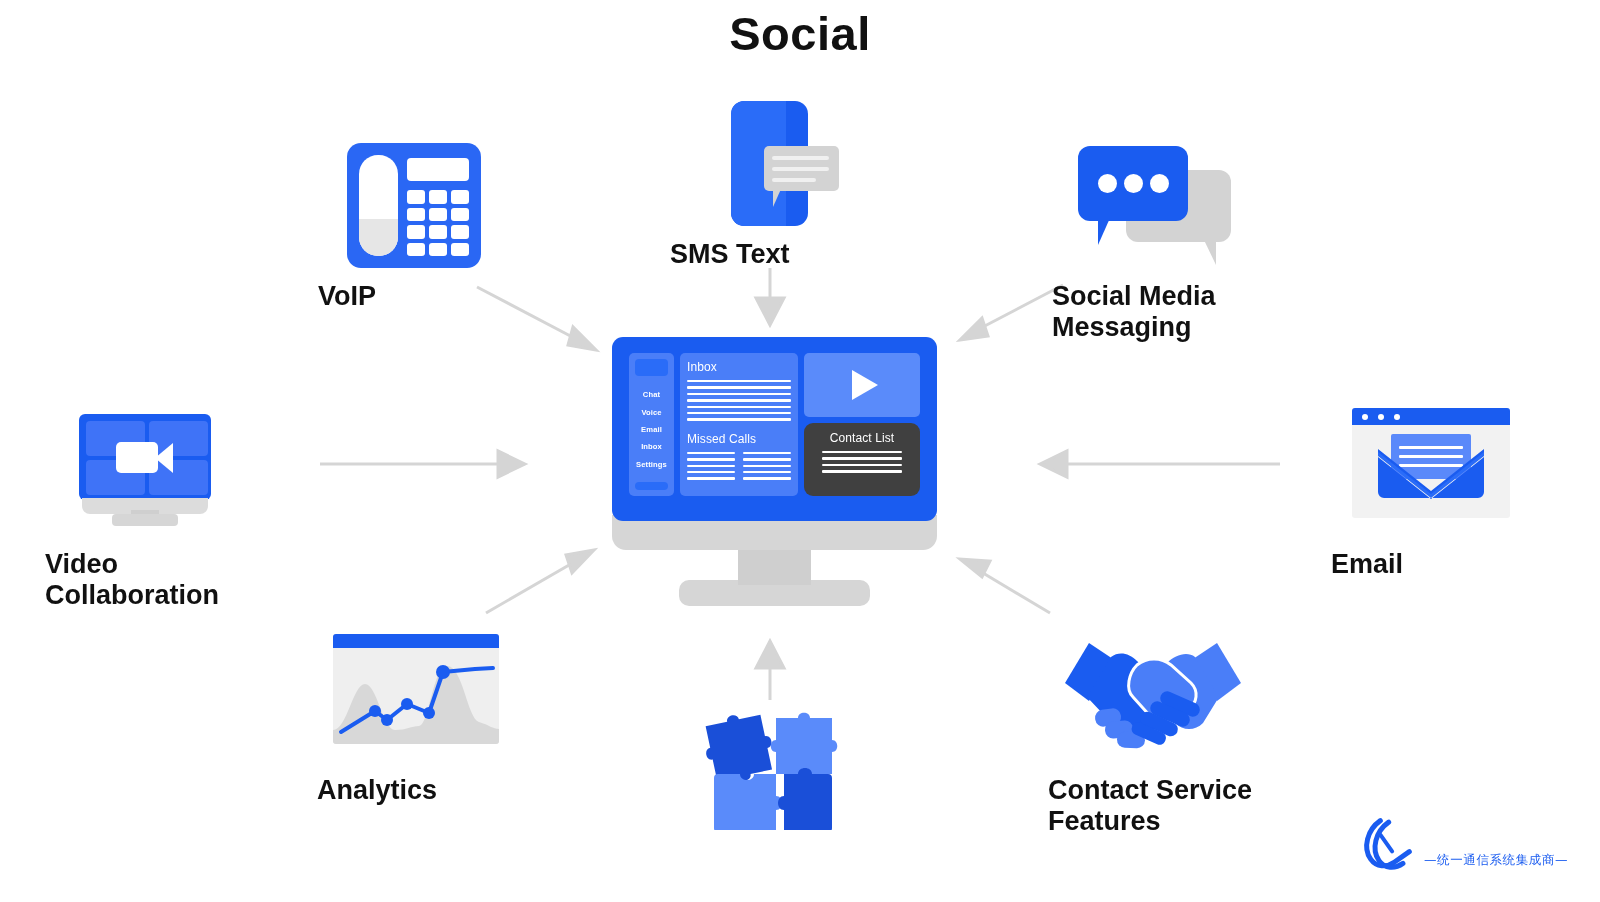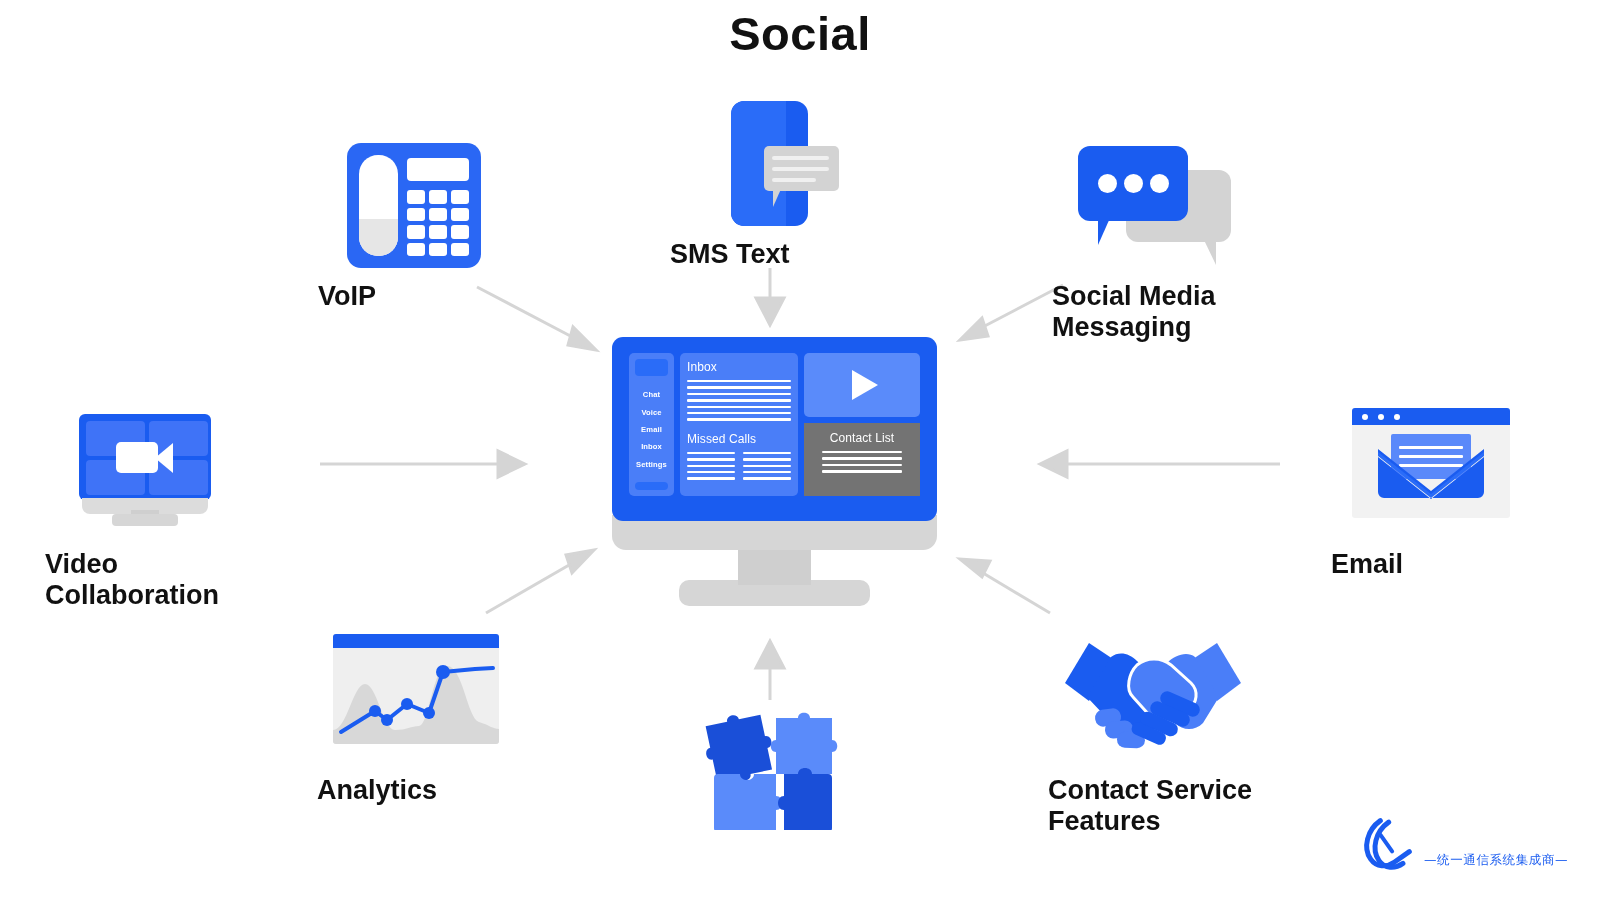--- a/index.html
+++ b/index.html
@@ -266,21 +266,21 @@
     display: flex; align-items: center; justify-content: center;
   }
   #hub .play-tri {
     width: 0; height: 0;
     border-top: 15px solid transparent;
     border-bottom: 15px solid transparent;
     border-left: 26px solid #ffffff;
     margin-left: 6px;
   }
   #hub .contact-pane {
-    flex: 1; background: #737373; border-radius: 0;
+    flex: 1; background: #404040; border-radius: 9px;
     padding: 8px 18px; box-sizing: border-box;
   }
   #hub .pane-title {
     font-size: 12px; font-weight: normal; color: #ffffff; letter-spacing: 0.1px;
   }
   #hub .contact-pane .pane-title { text-align: center; margin-bottom: 6px; }
   #hub .line { height: 2.4px; background: #ffffff; border-radius: 1px; }
   #hub .lines { display: flex; flex-direction: column; gap: 4px; }
   #hub .two-col { display: flex; gap: 8px; }
   #hub .two-col .lines { flex: 1; }

